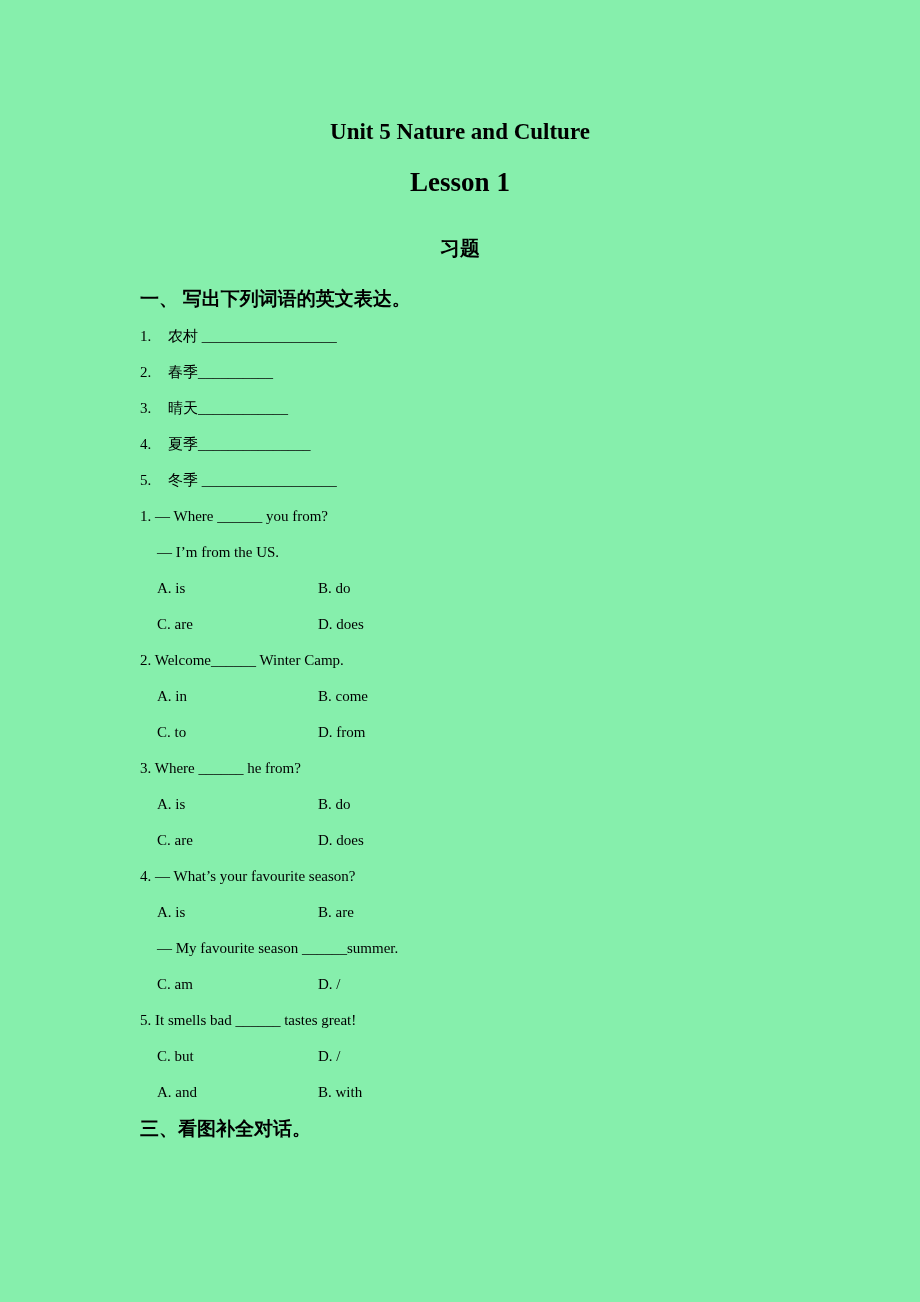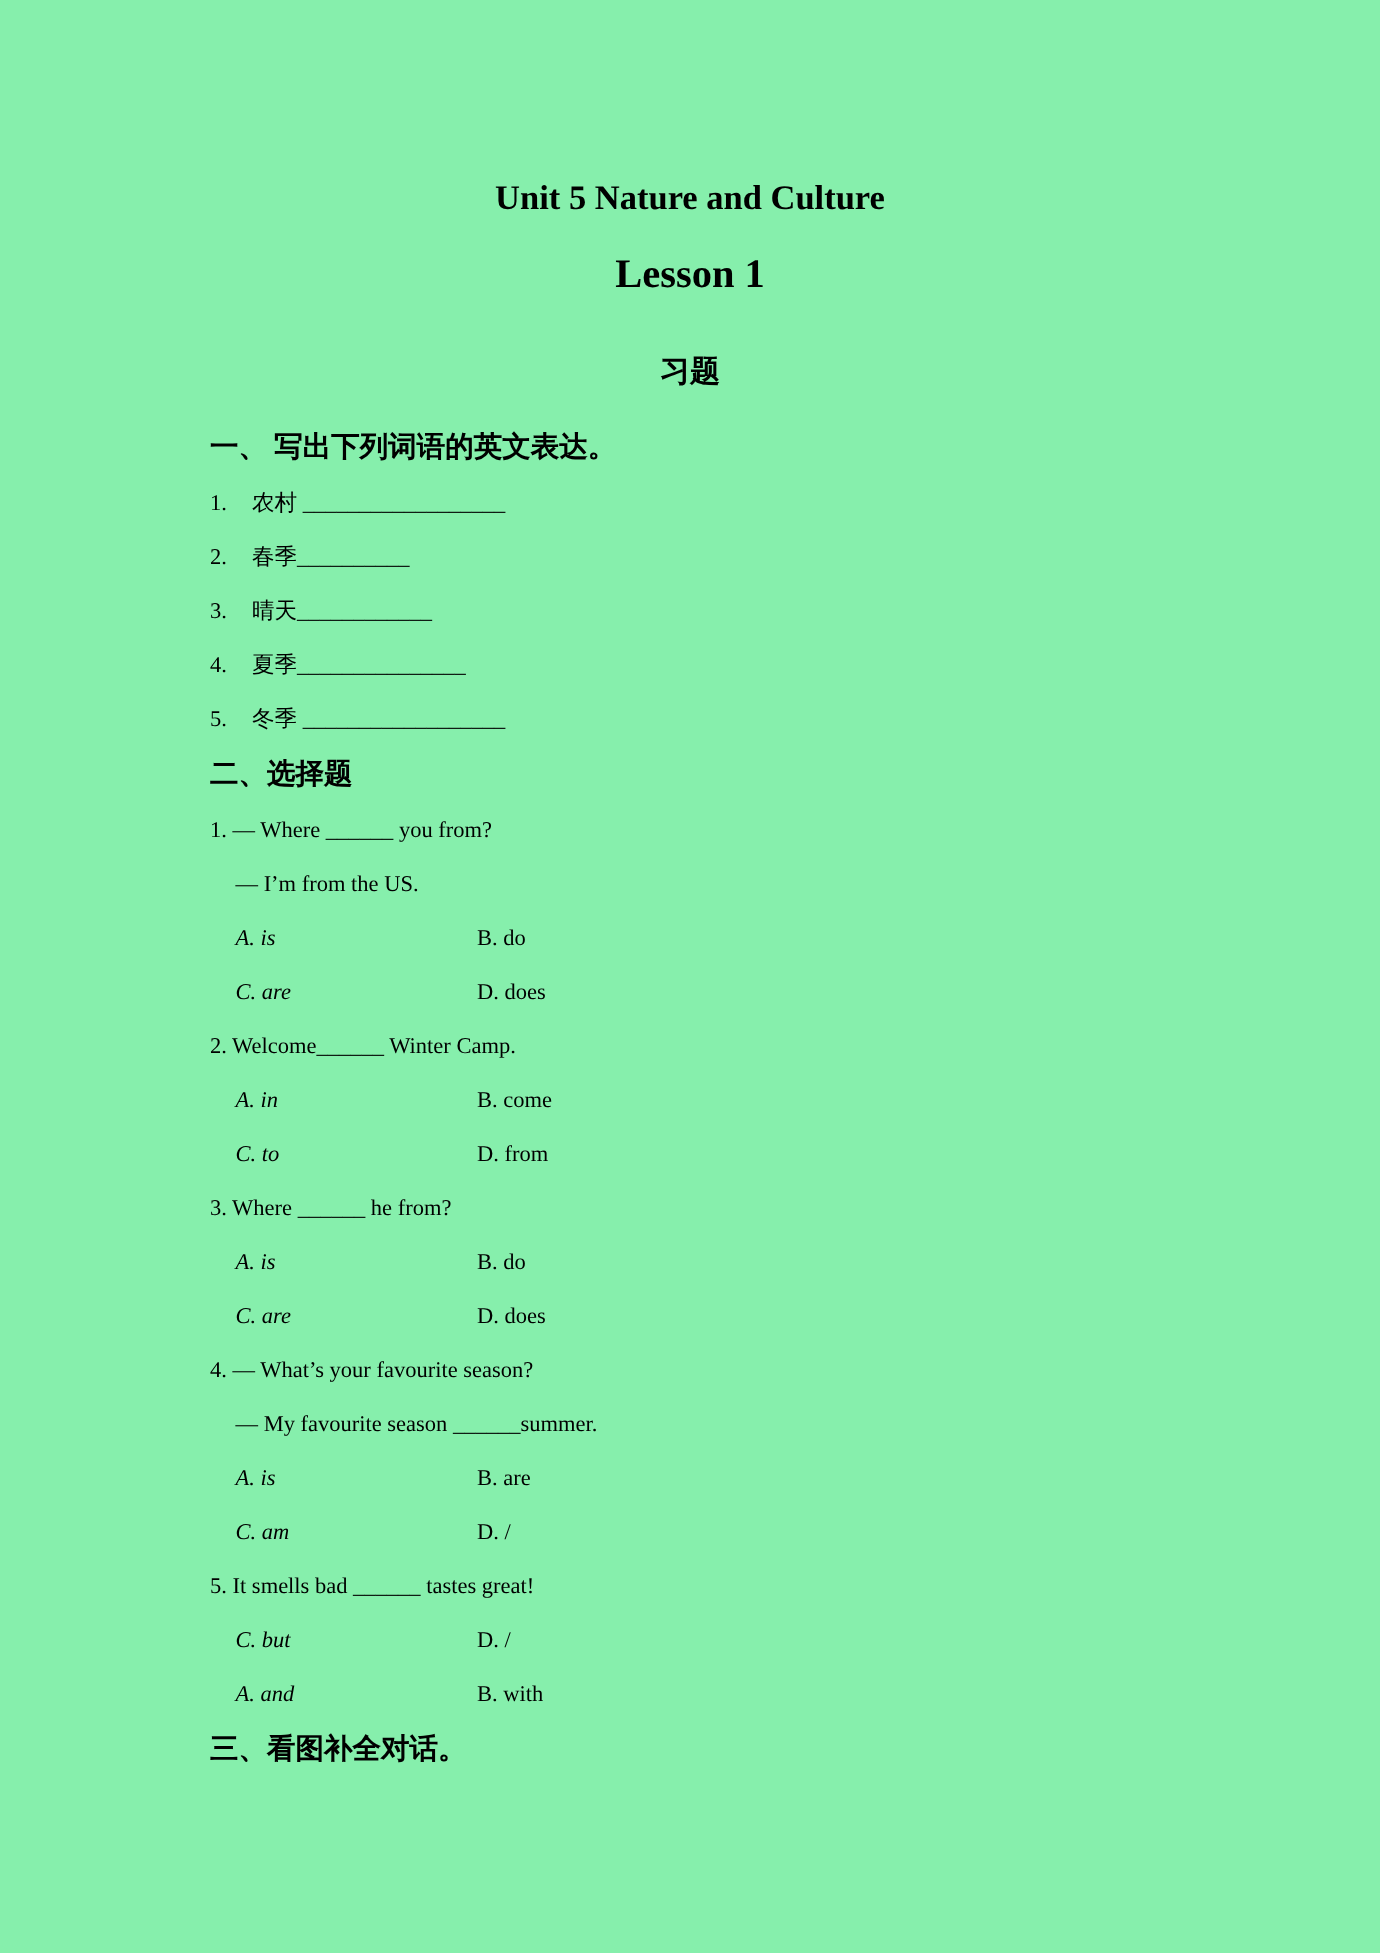--- a/index.html
+++ b/index.html
@@ -58,21 +58,20 @@
   }
   .indent {
     padding-left: 17px;
   }
   .opts {
     padding-left: 17px;
   }
   .optA {
     display: inline-block;
     width: 161px;
-    font-style: italic;
   }
 </style>
 </head>
 <body>
 
 <div class="page">
 
   <h1 class="title">Unit 5 Nature and Culture</h1>
   <h2 class="lesson">Lesson 1</h2>
   <h3 class="exercise">习题</h3>
@@ -80,21 +79,20 @@
   <div class="sec-heading">一、 写出下列词语的英文表达。</div>
 
   <div>
     <div class="line"><span class="num">1.</span><span>农村 __________________</span></div>
     <div class="line"><span class="num">2.</span><span>春季__________</span></div>
     <div class="line"><span class="num">3.</span><span>晴天____________</span></div>
     <div class="line"><span class="num">4.</span><span>夏季_______________</span></div>
     <div class="line"><span class="num">5.</span><span>冬季 __________________</span></div>
   </div>
 
-  <div class="sec-heading mid">二、选择题</div>
 
   <div>
     <div class="line">1. — Where ______ you from?</div>
     <div class="line indent">— I’m from the US.</div>
     <div class="line opts"><span class="optA">A. is</span><span>B. do</span></div>
     <div class="line opts"><span class="optA">C. are</span><span>D. does</span></div>
   </div>
 
   <div>
     <div class="line">2. Welcome______ Winter Camp.</div>
@@ -103,22 +101,22 @@
   </div>
 
   <div>
     <div class="line">3. Where ______ he from?</div>
     <div class="line opts"><span class="optA">A. is</span><span>B. do</span></div>
     <div class="line opts"><span class="optA">C. are</span><span>D. does</span></div>
   </div>
 
   <div>
     <div class="line">4. — What’s your favourite season?</div>
+    <div class="line opts"><span class="optA">A. is</span><span>B. are</span></div>
     <div class="line indent">— My favourite season ______summer.</div>
-    <div class="line opts"><span class="optA">A. is</span><span>B. are</span></div>
     <div class="line opts"><span class="optA">C. am</span><span>D. /</span></div>
   </div>
 
   <div>
     <div class="line">5. It smells bad ______ tastes great!</div>
     <div class="line opts"><span class="optA">C. but</span><span>D. /</span></div>
     <div class="line opts"><span class="optA">A. and</span><span>B. with</span></div>
   </div>
 
   <div class="sec-heading mid">三、看图补全对话。</div>

